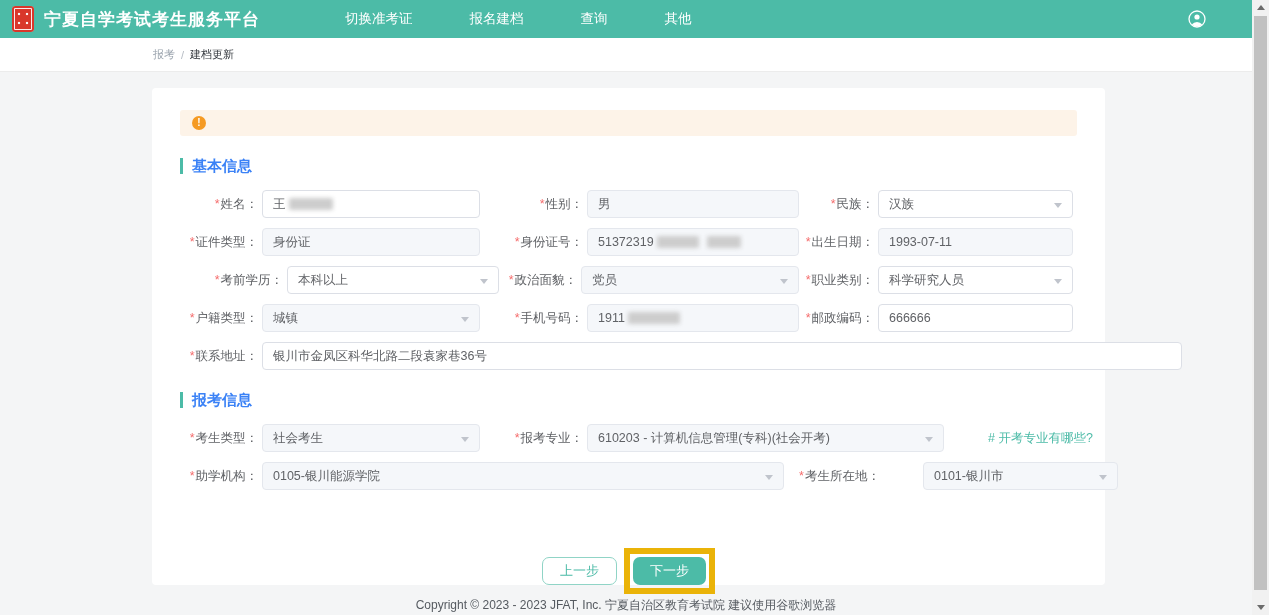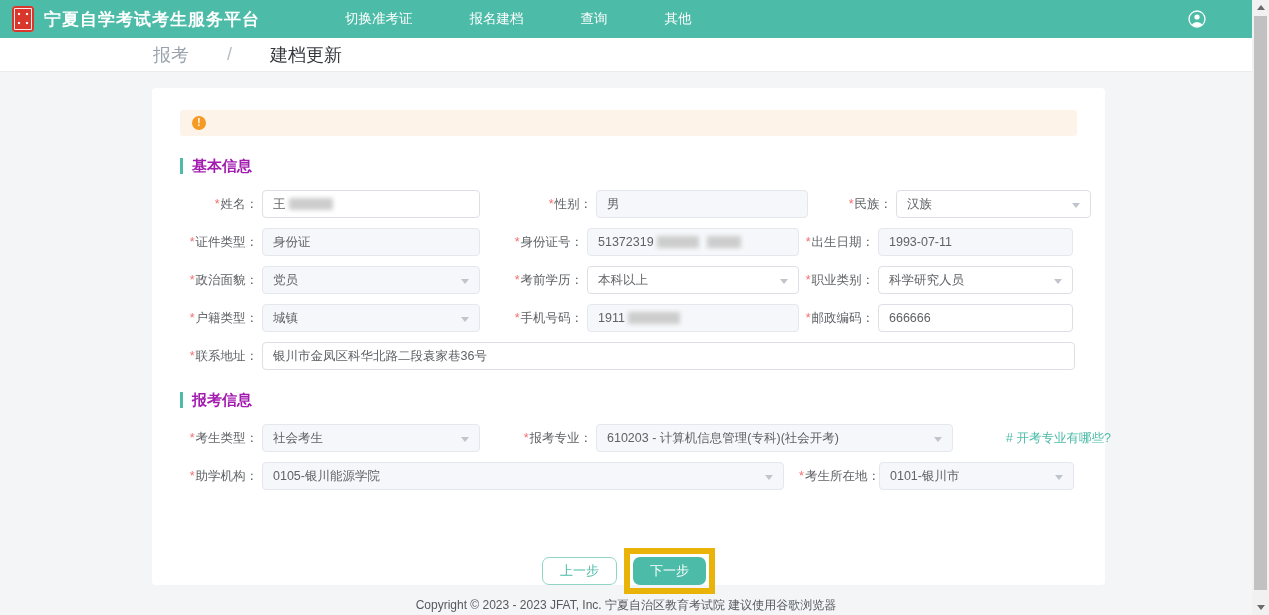--- a/index.html
+++ b/index.html
@@ -17,60 +17,60 @@
                             radial-gradient(circle at 15px 8px, rgba(255,255,255,.95) 1.3px, transparent 1.6px),
                             radial-gradient(circle at 7px 17px, rgba(255,255,255,.95) 1.3px, transparent 1.6px),
                             radial-gradient(circle at 15px 17px, rgba(255,255,255,.95) 1.3px, transparent 1.6px); }
   .app-title { color:#fff; font-size:17px; font-weight:bold; margin-left:10px; letter-spacing:1px; }
   .nav { display:flex; margin-left:85px; }
   .nav-item { color:#fff; font-size:13.5px; margin-right:57px; cursor:pointer; white-space:nowrap; }
   .avatar { margin-left:auto; margin-right:63px; width:18px; height:18px; cursor:pointer; }
 
   
   .breadcrumb-bar { height:34px; background:#fff; border-bottom:1px solid #ececec;
-                    display:flex; align-items:center; padding-left:153px; font-size:18px;gap:32px; }
+                    display:flex; align-items:center; padding-left:153px; font-size:11px; }
   .bc-parent { color:#9aa3ad; }
   .bc-sep { color:#b6bcc4; margin:0 6px; }
   .bc-current { color:#33373d; }
 
   
   .card { width:953px; height:497px; margin:16px 0 0 152px; background:#fff;
           border-radius:4px; padding:22px 28px; position:relative; }
 
   .notice { height:26px; background:#fdf3e8; border-radius:3px; display:flex; align-items:center;
             padding:0 12px; color:#e6942e; font-size:12.5px; }
   .notice-icon { width:14px; height:14px; border-radius:50%; background:#f59a23; color:#fff;
                  font-size:10px; line-height:14px; text-align:center; font-weight:bold;
                  margin-right:8px; flex:0 0 auto; }
 
-  .section-title { margin-top:22px; font-size:15px; font-weight:bold; color:#a21caf;
+  .section-title { margin-top:22px; font-size:15px; font-weight:bold; color:#3b82f6;
                    border-left:3px solid #4cbba7; padding-left:9px; line-height:16px; }
 
   .form-row { display:flex; align-items:center; height:28px; margin-top:10px; }
-  .form-row.first { margin-top:16px;gap:9px; }
+  .form-row.first { margin-top:16px; }
   .fld { display:flex; align-items:center; }
   .lbl { font-size:12.5px; color:#606266; text-align:right; white-space:nowrap; }
   .req { color:#f56c6c; margin-right:1px; }
   .box { height:28px; border:1px solid #dcdfe6; border-radius:4px; background:#fff;
          font-size:12.5px; color:#606266; display:flex; align-items:center;
          padding:0 10px; margin-left:4px; position:relative; white-space:nowrap; overflow:hidden; }
   .box.disabled { background:#f5f7fa; border-color:#e4e7ed; }
   .caret { position:absolute; right:10px; top:12px; width:0; height:0;
            border-left:4px solid transparent; border-right:4px solid transparent;
            border-top:5px solid #c0c4cc; }
   .blurred { display:inline-block; height:12px; background:#cdcdcd; border-radius:2px;
              filter:blur(2px); margin-left:3px; vertical-align:middle; }
 
   .f1 .lbl { width:78px; }  .f1 .box { width:218px; }
   .f2 { margin-left:25px; } .f2 .lbl { width:78px; } .f2 .box { width:212px; }
   .f3 { margin-left:5px; }  .f3 .lbl { width:70px; } .f3 .box { width:195px; }
-  .addr .box { width:813px; }
+  .addr .box { width:920px; }
   .wide2 .box { width:357px; }
   .inst .box { width:522px; }
-  .f3b { margin-left:15px; } .f3b .lbl { width:76px; } .f3b .box { width:195px; }
+  .f3b { margin-left:15px;gap:44px; } .f3b .lbl { width:76px; } .f3b .box { width:195px; }
   .major-link { margin-left:44px; color:#4cbba7; font-size:12.5px; cursor:pointer; white-space:nowrap; }
 
   .btn-row { margin-top:58px; display:flex; justify-content:center; align-items:center; }
   .btn { height:28px; border-radius:7px; font-size:13px; padding:0 17px;
          display:flex; align-items:center; cursor:pointer; }
   .btn-prev { background:#fff; border:1px solid #90d4c6; color:#4cbba7; }
   .next-annotation { border:6px solid #eab308; padding:3px 3px; margin-left:7px; }
   .btn-next { background:#4cbba7; color:#fff; border:none; }
 
   .footer { text-align:center; font-size:12px; color:#555a60; margin-top:12px; width:1252px; }
@@ -161,31 +161,31 @@
     </div>
     <div class="fld f3">
       <span class="lbl"><span class="req">*</span><span>出生日期：</span></span>
       <div class="box disabled">
           <span>1993-07-11</span>
         </div>
     </div>
   </div>
 
   <div class="form-row">
+    <div class="fld f2">
+      <span class="lbl"><span class="req">*</span><span>考前学历：</span></span>
+      <div class="box">
+          <span>本科以上</span>
+          <span class="caret"></span>
+        </div>
+    </div>
     <div class="fld f1">
       <span class="lbl"><span class="req">*</span><span>政治面貌：</span></span>
       <div class="box disabled">
           <span>党员</span>
-          <span class="caret"></span>
-        </div>
-    </div>
-    <div class="fld f2">
-      <span class="lbl"><span class="req">*</span><span>考前学历：</span></span>
-      <div class="box">
-          <span>本科以上</span>
           <span class="caret"></span>
         </div>
     </div>
     <div class="fld f3">
       <span class="lbl"><span class="req">*</span><span>职业类别：</span></span>
       <div class="box">
           <span>科学研究人员</span>
           <span class="caret"></span>
         </div>
     </div>

